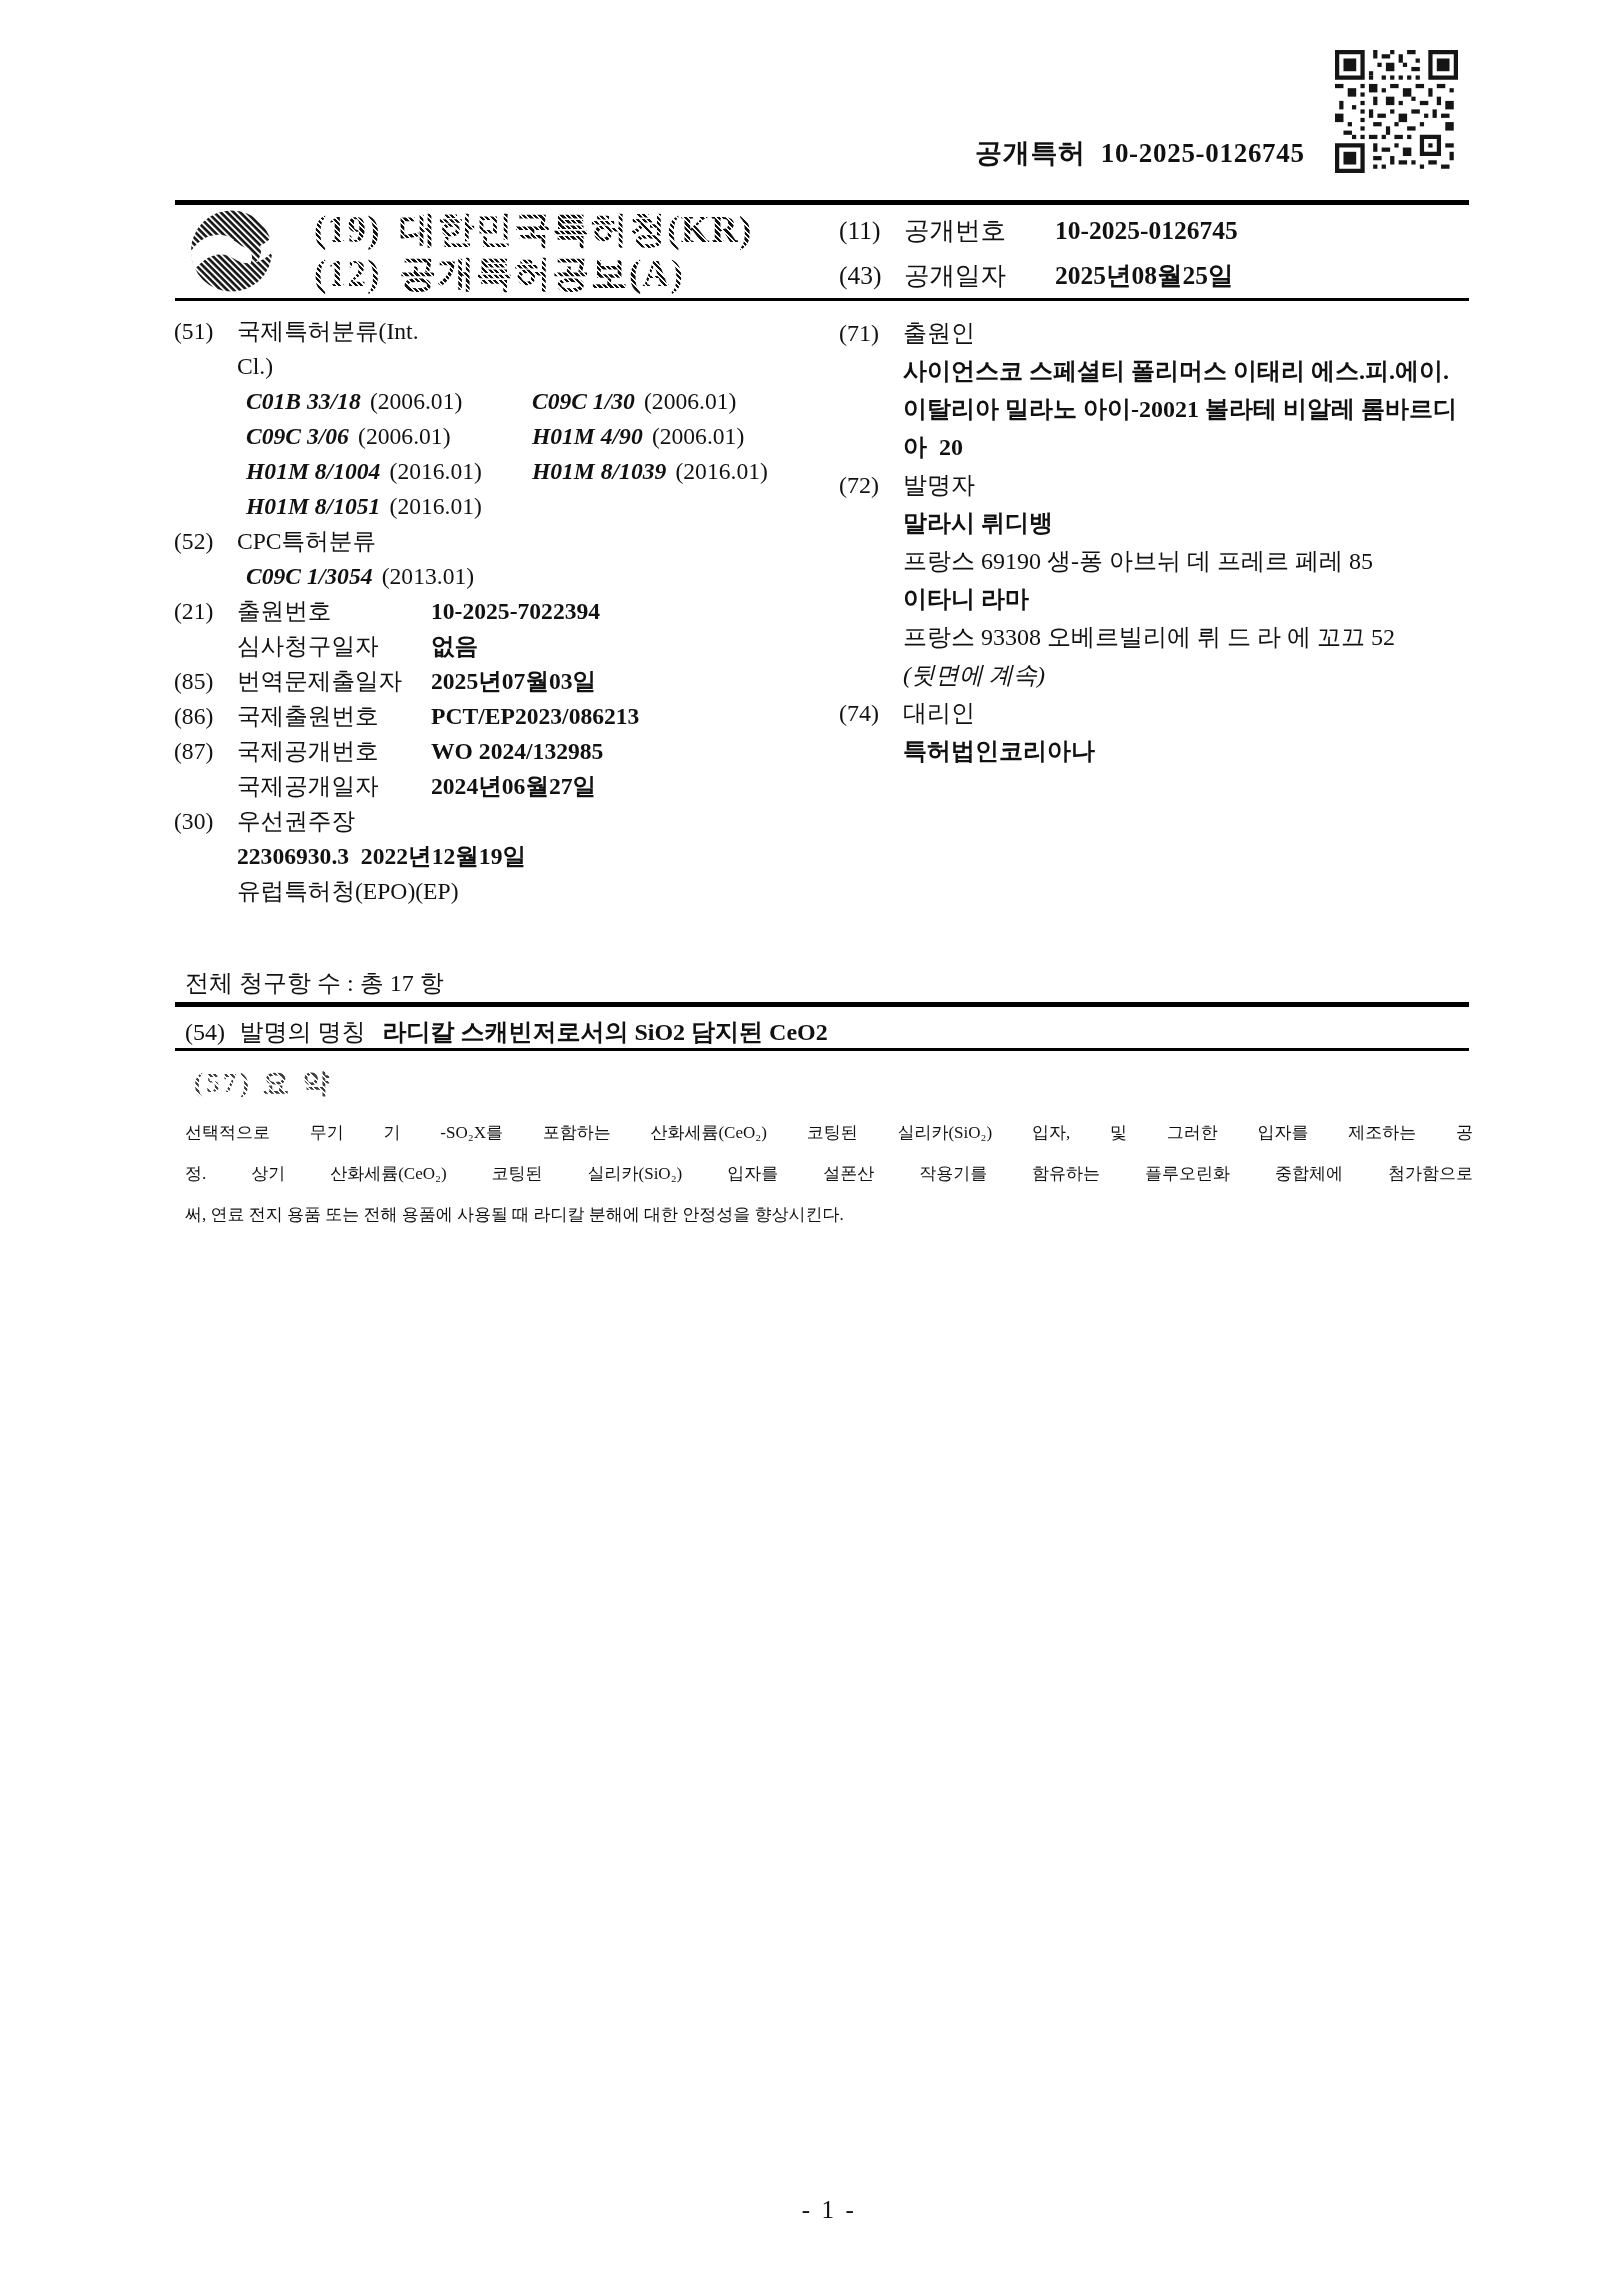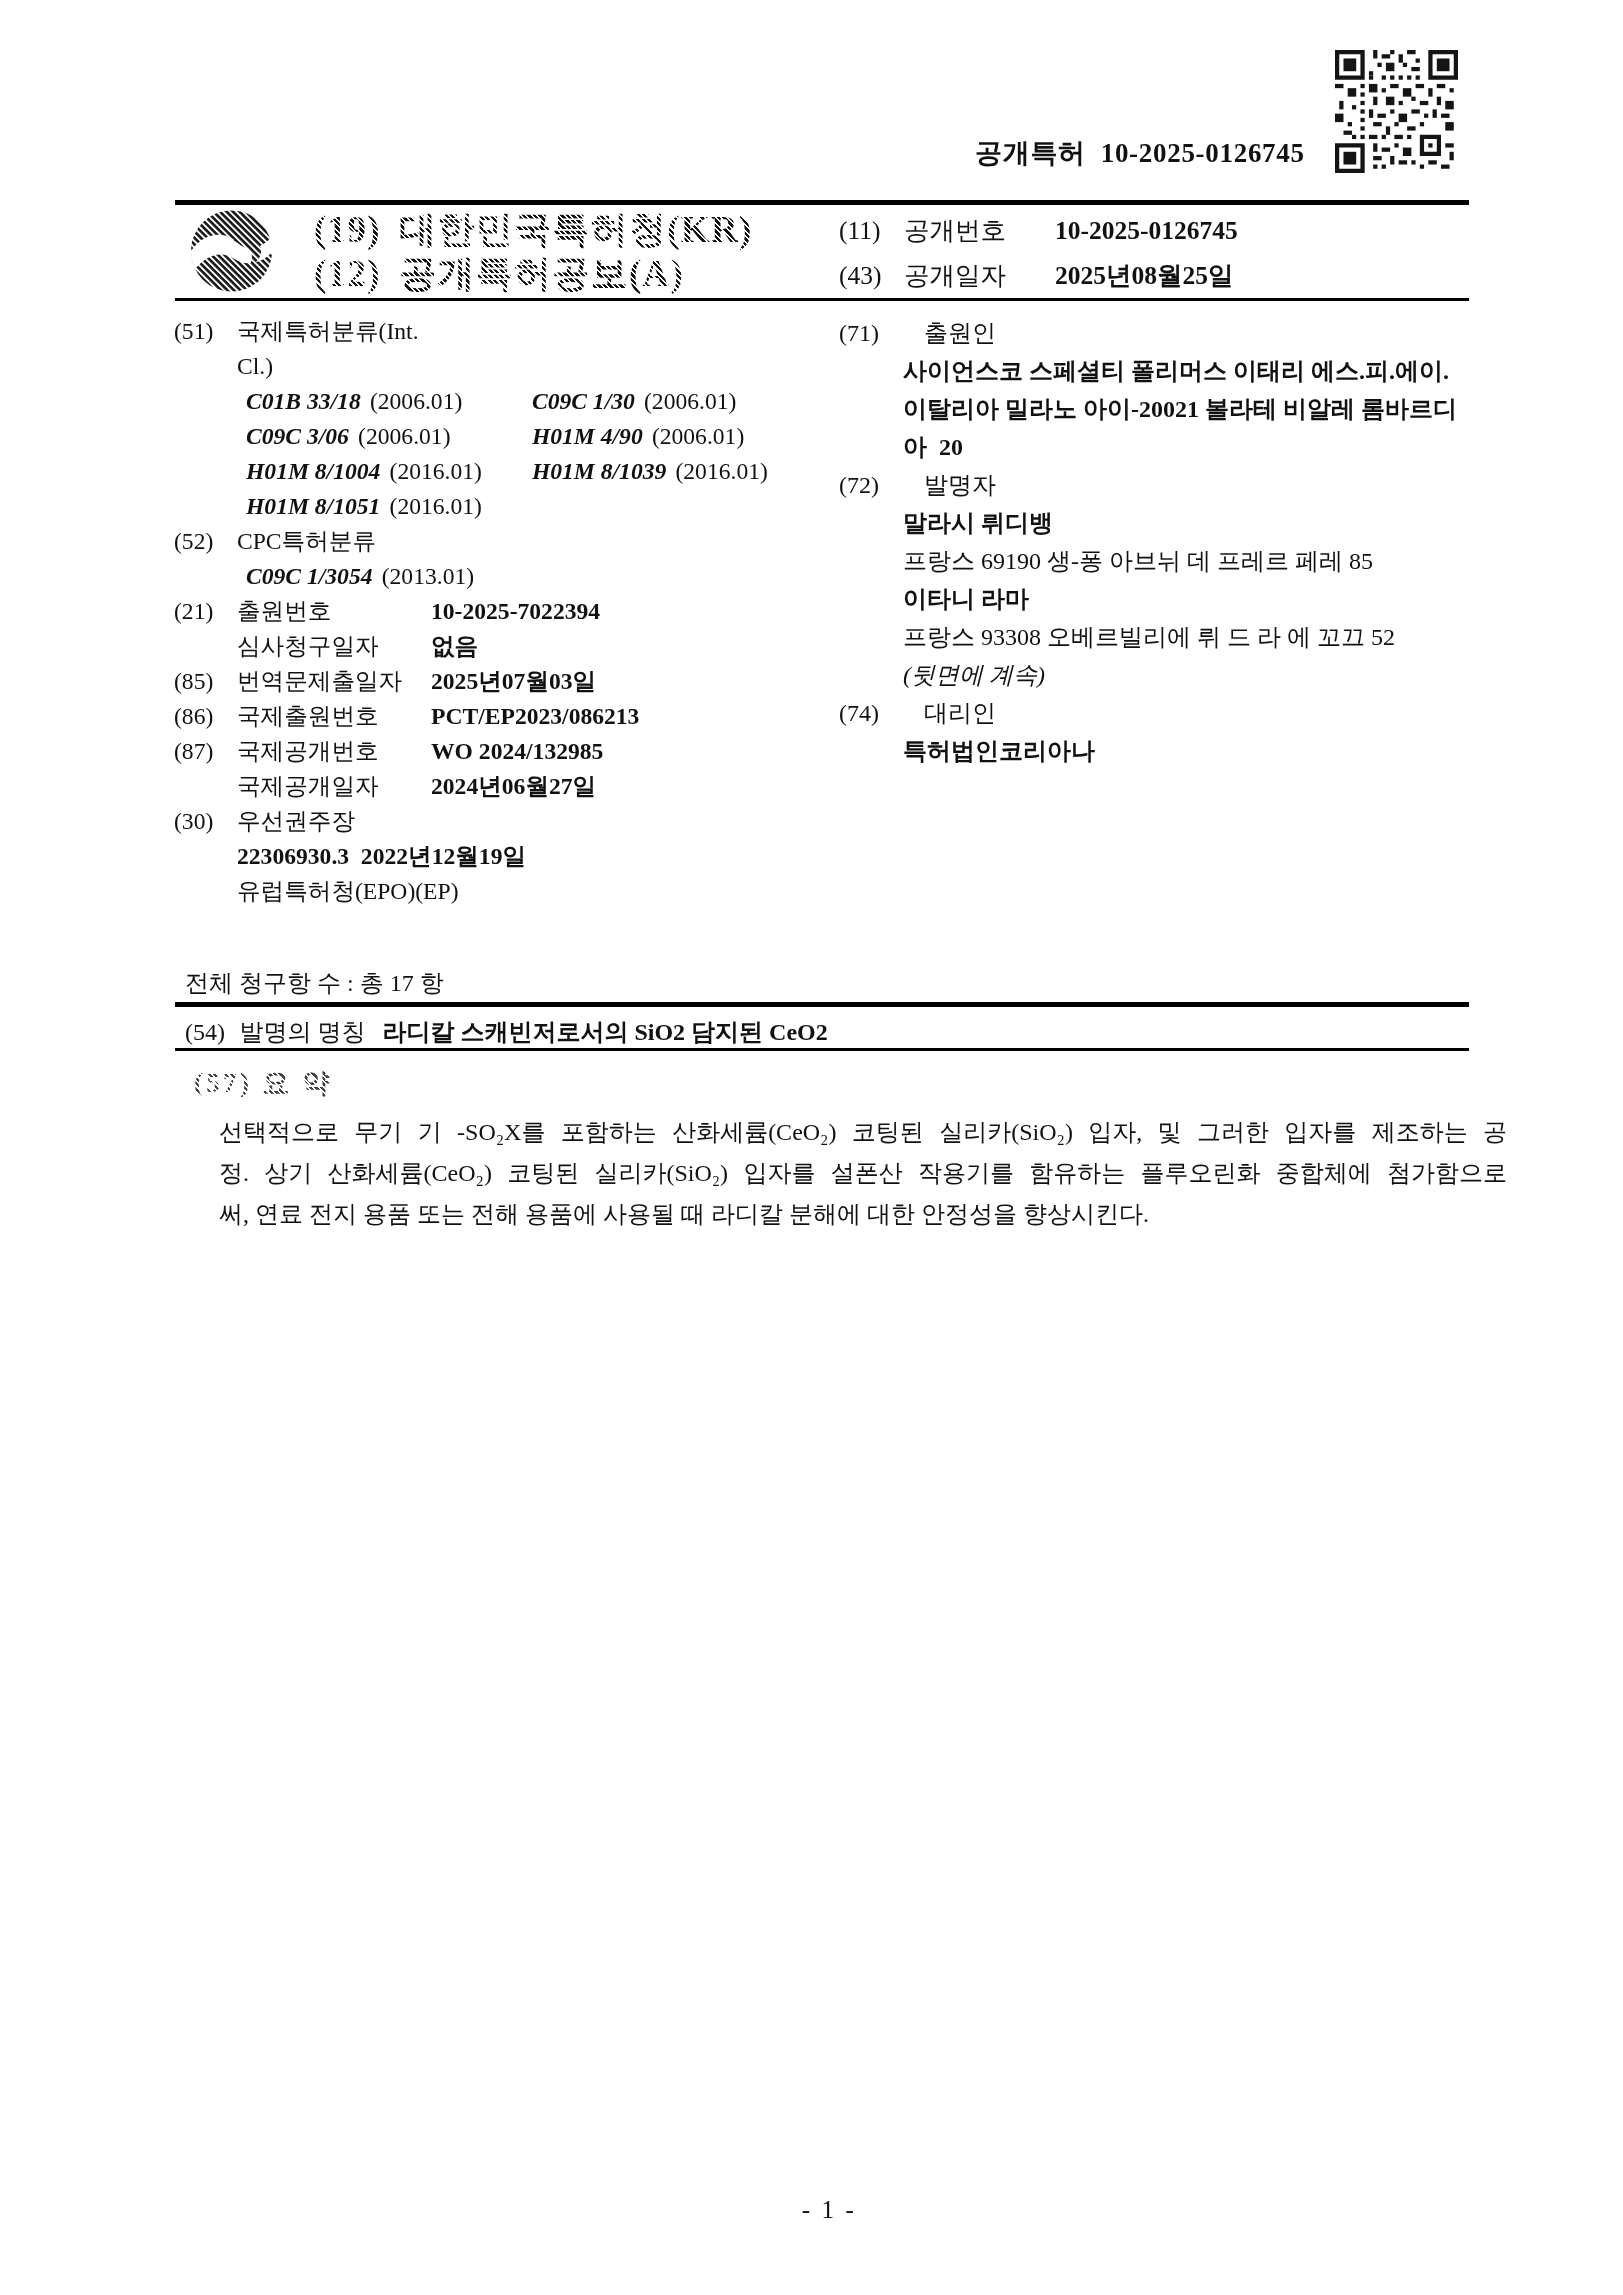--- a/index.html
+++ b/index.html
@@ -41,33 +41,33 @@
   .lrow{display:grid;grid-template-columns:63px 194px 1fr;align-items:baseline;}
   .lrow .val{font-weight:700;}
   .cls-line{padding-left:72px;}
   .cls-line .pair:first-child{display:inline-block;min-width:280px;}
   .cls{font-weight:700;font-style:italic;}
   .ver{margin-left:9.2px;}
   .prio-line{padding-left:63px;}
 
   
   .bib-right{position:absolute;left:839px;top:314px;width:633px;font-size:24px;line-height:38px;}
-  .rrow{display:grid;grid-template-columns:64px 1fr;gap:21px;}
+  .rrow{display:grid;grid-template-columns:64px 1fr;}
   .rindent{padding-left:64px;}
   .bname{font-weight:700;}
   .cont{font-style:italic;padding-left:64px;}
 
   
   .claims-line{position:absolute;left:185px;top:967px;font-size:24px;}
   .title-line{position:absolute;left:185px;top:1016px;font-size:24px;}
   .title-line .tcode{margin-right:14.4px;}
   .title-line .tlabel{margin-right:17px;text-align:right;}
   .title-line .tvalue{font-weight:700;}
   .abs-label{position:absolute;left:194px;top:1065px;font-size:27px;letter-spacing:3.3px;color:#404040;font-weight:600;}
-  .abstract{position:absolute;left:185px;top:1112px;width:1288px;font-size:24px;line-height:41px;margin-left:34px;}
+  .abstract{position:absolute;left:185px;top:1112px;width:1288px;font-size:17px;line-height:41px;}
   .abs-line{text-align:justify;text-align-last:justify;}
   .abs-line.last{text-align-last:left;}
 
   .footer{position:absolute;left:185px;top:2196px;width:1288px;text-align:center;font-size:25px;letter-spacing:2.6px;}
 </style>
 </head>
 <body>
 
 <div id="page">
 

